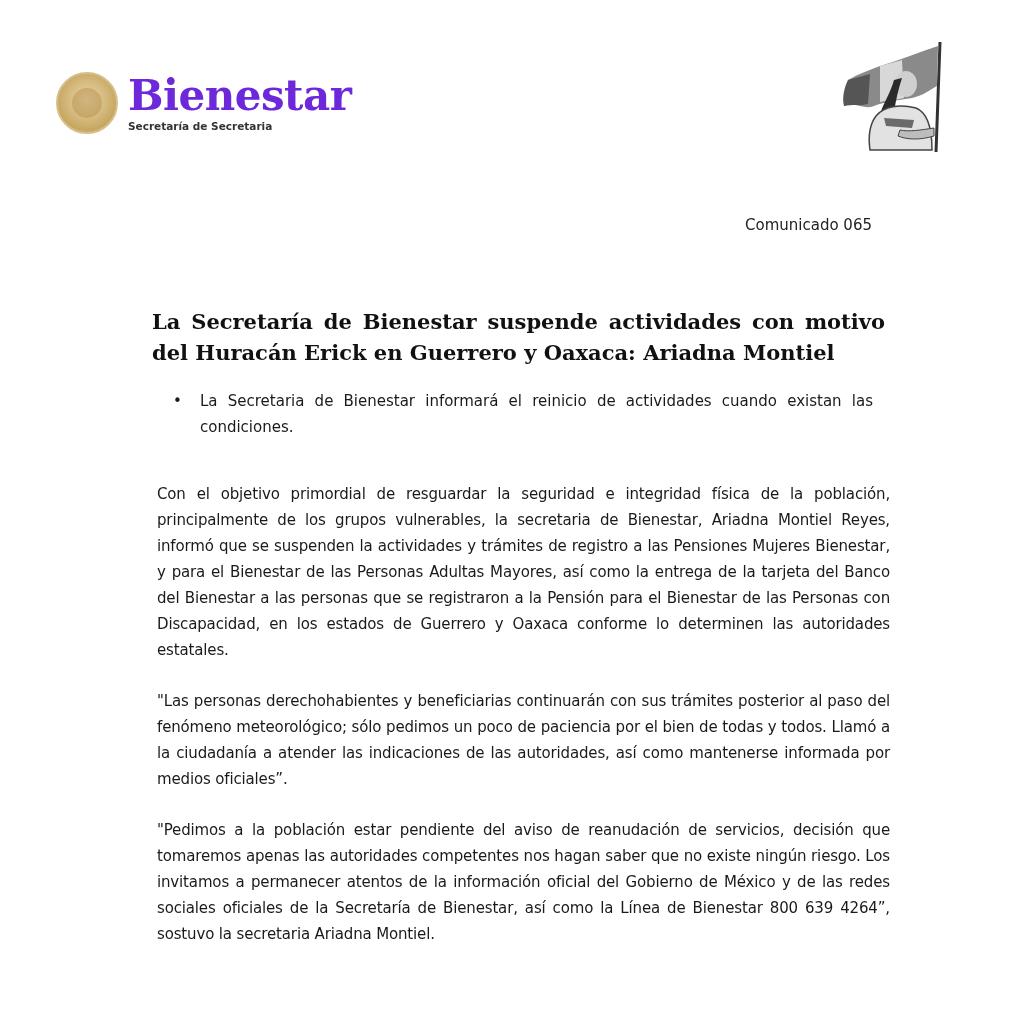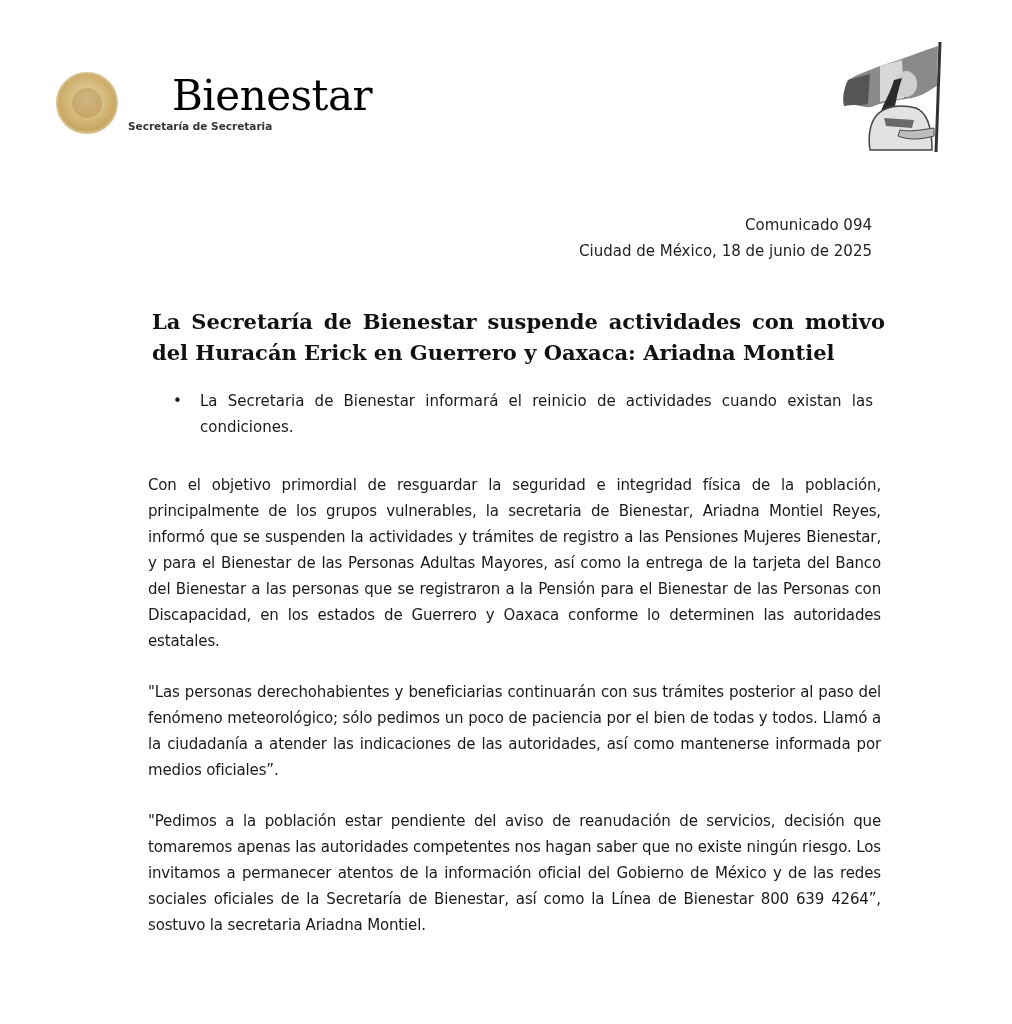--- a/index.html
+++ b/index.html
@@ -5,35 +5,35 @@
   html, body { margin: 0; padding: 0; background: #ffffff; }
   body { width: 1012px; height: 1024px; position: relative; overflow: hidden;
          font-family: "DejaVu Sans", sans-serif; color: #1a1a1a; }
   .logo { position: absolute; left: 56px; top: 72px; display: flex; align-items: center; }
   .seal { width: 62px; height: 62px; border-radius: 50%;
           background: radial-gradient(circle at 50% 45%, #e8d7b0 0%, #d5b97c 45%, #c6a660 70%, #e9dcbc 100%);
           border: 2px solid #d7bf8a; box-sizing: border-box; position: relative; }
   .seal::after { content: ""; position: absolute; left: 14px; top: 14px; width: 30px; height: 30px;
                  border-radius: 50%; background: rgba(180,140,70,0.45); }
   .brand { margin-left: 10px; display: flex; flex-direction: column; }
-  .brand-name { font-family: "DejaVu Serif", serif; font-weight: normal; font-size: 42px;
-                color: #000000; line-height: 44px; letter-spacing: -0.5px; margin-left: 44px; }
+  .brand-name { font-family: "DejaVu Serif", serif; font-weight: bold; font-size: 42px;
+                color: #6d28d9; line-height: 44px; letter-spacing: -0.5px; }
   .brand-sub { font-family: "DejaVu Sans", sans-serif; font-weight: bold; font-size: 10.5px;
                color: #333; margin-top: 2px; }
   .emblem { position: absolute; left: 840px; top: 40px; width: 112px; height: 116px; }
   .header-meta { position: absolute; right: 140px; top: 212px; text-align: right;
                  font-size: 15px; line-height: 26px; color: #222; }
   .title { position: absolute; left: 140px; top: 294px; width: 733px;
            font-family: "DejaVu Serif", serif; font-weight: bold; font-size: 21px;
            line-height: 31px; color: #111; text-align: justify; text-align-last: left; }
   .bullets { position: absolute; left: 140px; top: 388px; width: 733px; margin: 0; padding: 0; list-style: none; }
   .bullets li { position: relative; padding-left: 60px; font-size: 15px; line-height: 26px; text-align: justify; }
   .bullets li .dot { position: absolute; left: 33px; top: 0; }
   .para { position: absolute; left: 140px; width: 733px; font-size: 15px; line-height: 26px;
-          text-align: justify; margin: 8px; color: #1a1a1a; letter-spacing: -0.15px; }
+          text-align: justify; margin: 17px; color: #1a1a1a; letter-spacing: -0.15px; }
 </style>
 </head>
 <body>
 
 <div class="logo">
   <div class="seal"></div>
   <div class="brand">
     <span class="brand-name">Bienestar</span>
     <span class="brand-sub">Secretaría de Secretaria</span>
   </div>
@@ -45,22 +45,21 @@
   <path d="M40 26 C46 24 56 22 62 20 L64 58 C56 60 48 60 40 62 Z" fill="#d8d8d8"></path>
   <path d="M8 40 C4 48 2 58 4 66 C12 64 20 66 28 64 L30 34 Z" fill="#555"></path>
   <ellipse cx="66" cy="44" rx="11" ry="13" fill="#cfcfcf"></ellipse>
   <path d="M54 40 C50 54 44 62 40 74 L54 72 C56 60 58 50 62 38 Z" fill="#2b2b2b"></path>
   <path d="M36 76 C44 66 60 64 76 68 C86 72 92 84 92 110 L30 110 C28 96 30 84 36 76 Z" fill="#e2e2e2" stroke="#444" stroke-width="1.5"></path>
   <path d="M44 78 L74 80 L72 88 L46 86 Z" fill="#6a6a6a"></path>
   <path d="M60 90 C70 92 80 90 94 88 L94 96 C80 100 68 100 58 96 Z" fill="#bdbdbd" stroke="#444" stroke-width="1"></path>
 </svg>
 
 <div class="header-meta">
-  <div>Comunicado 094</div>
-  <div>Ciudad de México, 18 de junio de 2025</div>
+  <div>Comunicado 065</div>
 </div>
 
 <h1 class="title" style="margin:12px;">La Secretaría de Bienestar suspende actividades con motivo del Huracán Erick en Guerrero y Oaxaca: Ariadna Montiel</h1>
 
 <ul class="bullets">
   <li>
     <span class="dot">•</span>
     <span>La Secretaria de Bienestar informará el reinicio de actividades cuando existan las condiciones.</span>
   </li>
 </ul>

